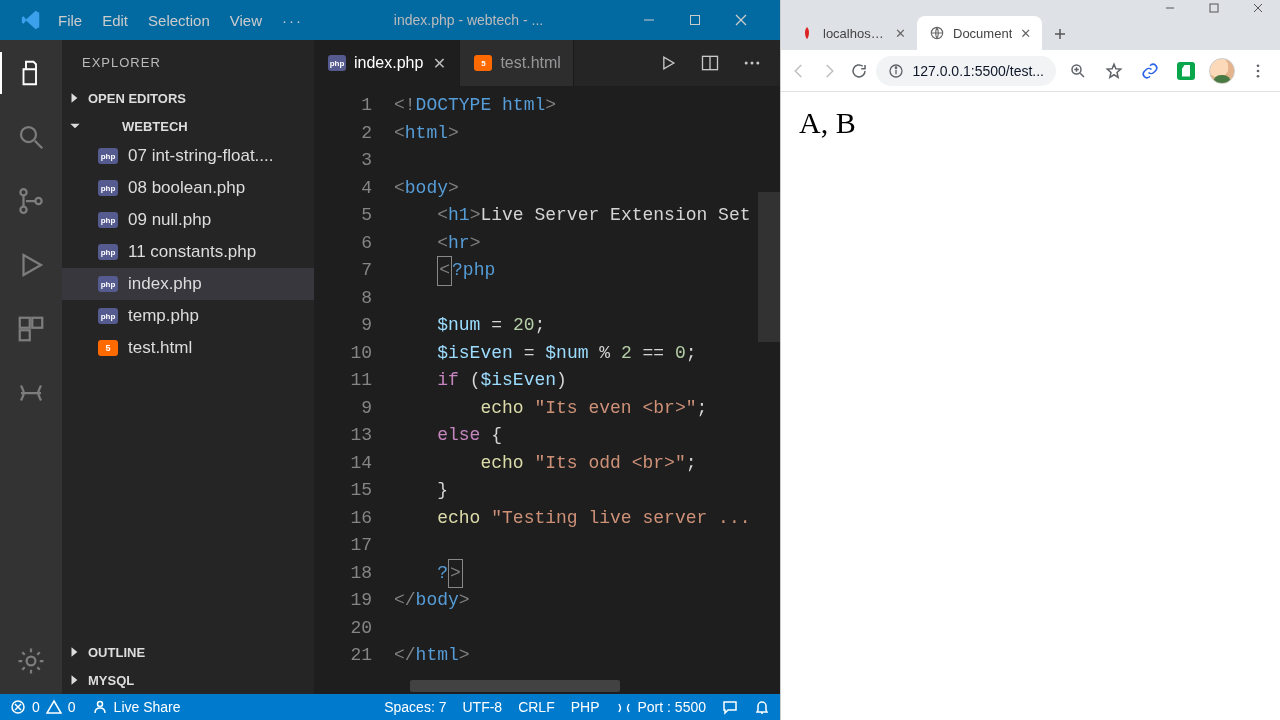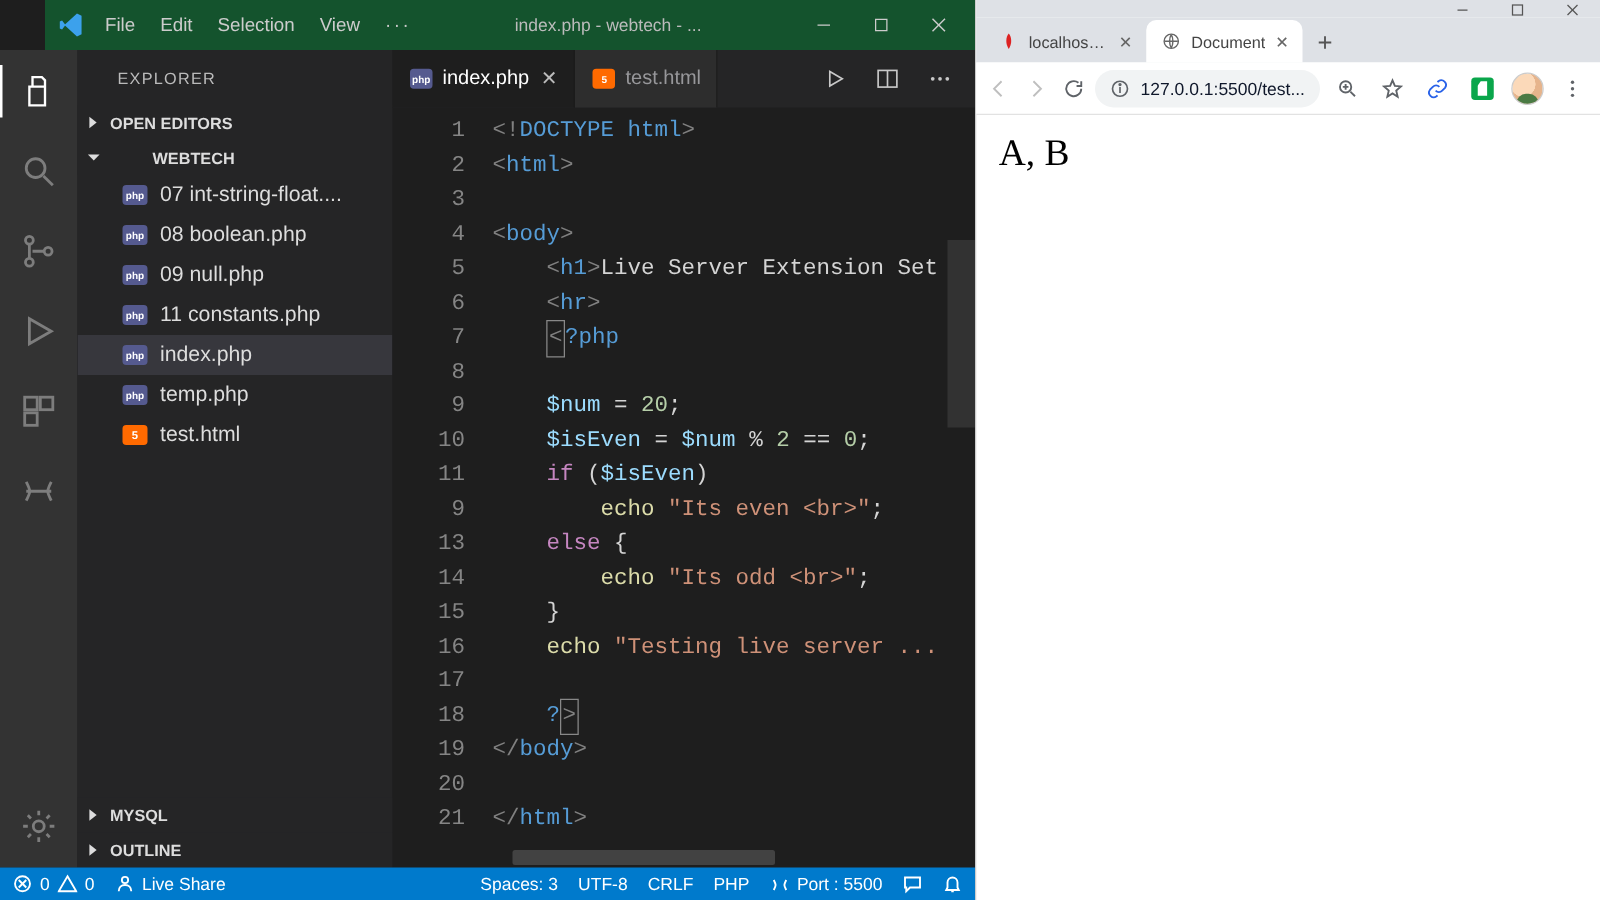--- a/index.html
+++ b/index.html
@@ -1,37 +1,37 @@
 <!DOCTYPE html>
 <html><head>
 <meta charset="utf-8">
 <style>
   * { box-sizing: border-box; margin: 0; padding: 0; }
   body { font-family: "Segoe UI", Arial, sans-serif; font-size: 13px; overflow: hidden; width: 1280px; height: 720px; background: #fff; }
   .root { display: flex; width: 1280px; height: 720px; }
   
   .vscode { width: 780px; height: 720px; background: #1e1e1e; color: #ccc; display: flex; flex-direction: column; position: relative; }
-  .titlebar { height: 40px; background: #14532d; display: flex; align-items: center; padding: 0 6px; color: #ccc; font-size: 15px; margin-left: 36px; }
+  .titlebar { height: 40px; background: #0369a1; display: flex; align-items: center; padding: 0 16px; color: #ccc; font-size: 15px; }
   .titlebar .logo { width: 22px; height: 22px; margin: 0 8px 0 4px; color: #3ca1ec; }
   .titlebar .menu { display: flex; gap: 4px; }
   .titlebar .menu span { padding: 4px 8px; cursor: default; }
   .titlebar .dots { padding: 4px 8px; letter-spacing: 2px; }
   .titlebar .title { flex: 1; text-align: center; color: #bbb; font-size: 14px; overflow: hidden; white-space: nowrap; }
   .titlebar .winbtns { display: flex; gap: 0; }
   .titlebar .winbtns div { width: 46px; height: 40px; display: flex; align-items: center; justify-content: center; color: #ccc; }
   .titlebar .winbtns svg { width: 12px; height: 12px; }
   .vscode-body { flex: 1; display: flex; min-height: 0; }
   .activitybar { width: 62px; background: #333333; display: flex; flex-direction: column; justify-content: space-between; padding: 6px 0; }
   .activitybar .top, .activitybar .bottom { display: flex; flex-direction: column; align-items: center; gap: 10px; }
   .activitybar .icon { width: 62px; height: 54px; display: flex; align-items: center; justify-content: center; color: #7d7d7d; position: relative; }
   .activitybar .icon.active { color: #fff; }
   .activitybar .icon.active::before { content:""; position:absolute; left:0; top:6px; bottom:6px; width:2px; background:#fff; }
   .activitybar svg { width: 30px; height: 30px; }
   .sidebar { width: 252px; background: #252526; display: flex; flex-direction: column; }
-  .sidebar .hdr { height: 44px; display: flex; align-items: center; padding: 0 32px; color: #bbb; font-size: 13px; letter-spacing: 1px; }
+  .sidebar .hdr { height: 44px; display: flex; align-items: center; padding: 0 20px; color: #bbb; font-size: 13px; letter-spacing: 1px; }
   .section-hdr { height: 28px; display: flex; align-items: center; gap: 6px; padding: 0 6px; color: #ddd; font-size: 13px; font-weight: 600; cursor: default; background: #252526; }
   .section-hdr.folder { background: #252526; gap: 40px; }
   .section-hdr svg { width: 14px; height: 14px; }
   .filelist { flex: 1; overflow: hidden; }
   .file { height: 32px; display: flex; align-items: center; gap: 10px; padding: 0 0 0 36px; color: #ddd; font-size: 17px; cursor: default; }
   .file.active { background: #37373d; }
   .file .ficon { width: 20px; height: 16px; display:flex; align-items:center; justify-content:center; }
   .file .ficon.php { background: #555a8f; color: #fff; border-radius: 3px; font-size: 8px; font-weight:700; padding:0 2px; }
   .file .ficon.html { background: #ff6a00; color:#fff; border-radius:3px; font-size:9px; font-weight:700; display:flex; align-items:center; justify-content:center; }
   .editor { flex: 1; display: flex; flex-direction: column; min-width: 0; background: #1e1e1e; }
@@ -218,27 +218,27 @@
             </div>
             <div class="file">
               <div class="ficon html">5</div>
               <span>test.html</span>
             </div>
           </div>
         <div class="section-hdr">
           <svg viewBox="0 0 12 12" fill="currentColor">
               <path d="M3 2l5 4-5 4z"></path>
             </svg>
-          <span>MYSQL</span>
+          <span>OUTLINE</span>
         </div>
         <div class="section-hdr">
           <svg viewBox="0 0 12 12" fill="currentColor">
               <path d="M3 2l5 4-5 4z"></path>
             </svg>
-          <span>OUTLINE</span>
+          <span>MYSQL</span>
         </div>
       </div>
 
       <div class="editor">
         <div class="tabbar">
           <div class="tab active">
               <div class="ficon" style="background: rgb(85, 90, 143);">php</div>
               <span>index.php</span>
               <span class="close">✕</span>
             </div>
@@ -314,21 +314,21 @@
         <span>0</span>
       </div>
       <div class="group">
         <svg viewBox="0 0 16 16" fill="none" stroke="currentColor" stroke-width="1.5">
             <circle cx="8" cy="5" r="2.5"></circle>
             <path d="M3 14c0-3 2-5 5-5s5 2 5 5"></path>
           </svg>
         <span>Live Share</span>
       </div>
       <div class="spacer"></div>
-      <div class="group">Spaces: 3</div>
+      <div class="group">Spaces: 7</div>
       <div class="group">UTF-8</div>
       <div class="group">CRLF</div>
       <div class="group">PHP</div>
       <div class="group">
         <svg viewBox="0 0 16 16" fill="none" stroke="currentColor" stroke-width="1.5">
             <path d="M3 5c2 4 2 4 0 8M13 5c-2 4-2 4 0 8"></path>
           </svg>
         <span>Port : 5500</span>
       </div>
       <div class="group">

